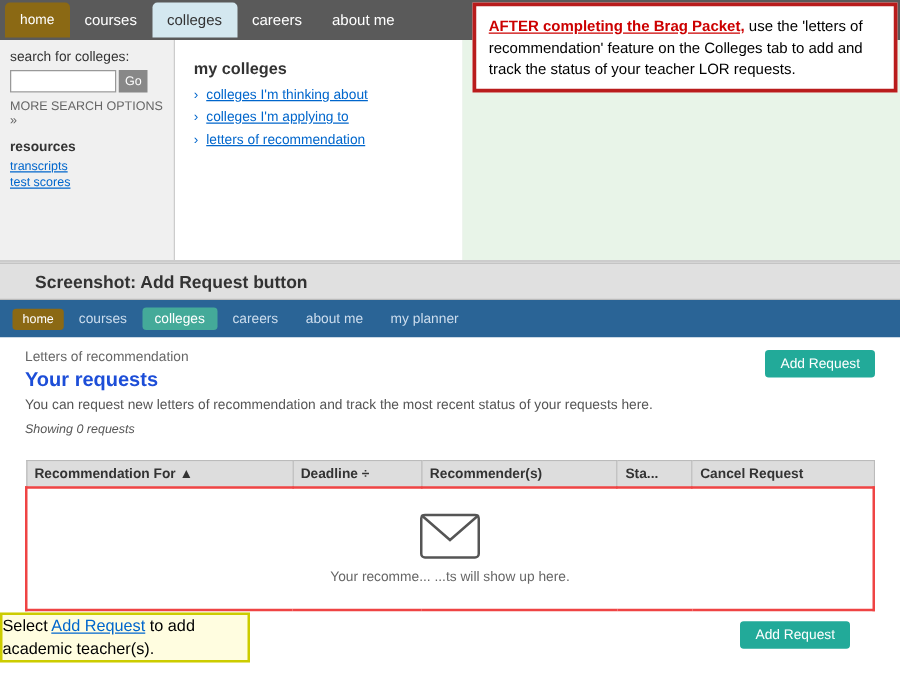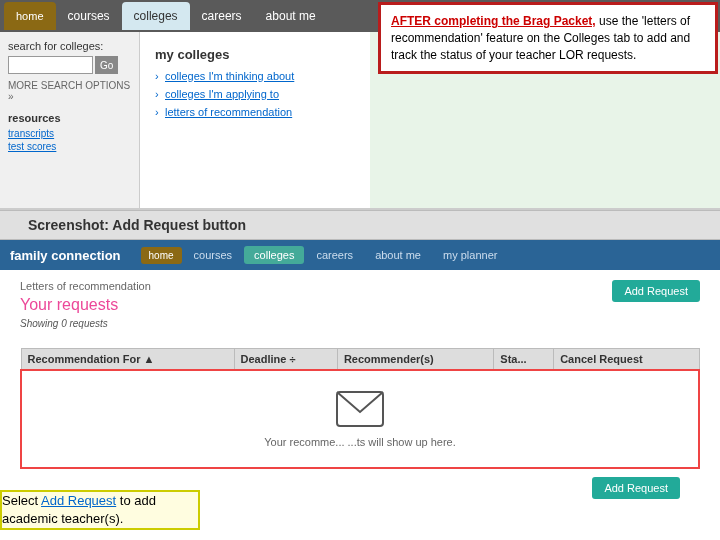--- a/index.html
+++ b/index.html
@@ -233,22 +233,22 @@
       background: #fff;
       position: relative;
     }
     .lor-breadcrumb {
       font-size: 11px;
       color: #666;
       margin-bottom: 4px;
     }
     .lor-title {
       font-size: 16px;
-      font-weight: normal;
-      color: #ec4899;
+      font-weight: bold;
+      color: #1d4ed8;
       margin-bottom: 4px;
     }
     .lor-desc {
       font-size: 11px;
       color: #555;
       margin-bottom: 8px;
     }
     .showing-label {
       font-size: 10px;
       color: #555;
@@ -388,34 +388,34 @@
     <span class="overlay-title">AFTER completing the Brag Packet,</span>
     <span class="overlay-text"> use the 'letters of recommendation' feature on the Colleges tab to add and track the status of your teacher LOR requests.</span>
   </div>
 </div>
 
 <div class="screenshot-label">Screenshot:  Add Request button</div>
 
 <div class="bottom-section">
 
   <div class="fc-header">
-    <div class="fc-logo">family connection</div>
     <div class="fc-nav">
       <div class="fc-nav-home">home</div>
       <div class="fc-nav-tab">courses</div>
       <div class="fc-nav-tab active">colleges</div>
       <div class="fc-nav-tab">careers</div>
       <div class="fc-nav-tab">about me</div>
       <div class="fc-nav-tab">my planner</div>
     </div>
   </div>
 
   <div class="lor-content" style="position:relative;">
     <div class="lor-breadcrumb">Letters of recommendation</div>
     <div class="lor-title">Your requests</div>
+    <div class="lor-desc">You can request new letters of recommendation and track the most recent status of your requests here.</div>
     <div class="showing-label">Showing 0 requests</div>
 
     <button class="add-request-btn">Add Request</button>
 
     <table class="lor-table">
       <thead>
         <tr>
           <th>Recommendation For ▲</th>
           <th>Deadline ÷</th>
           <th>Recommender(s)</th>

